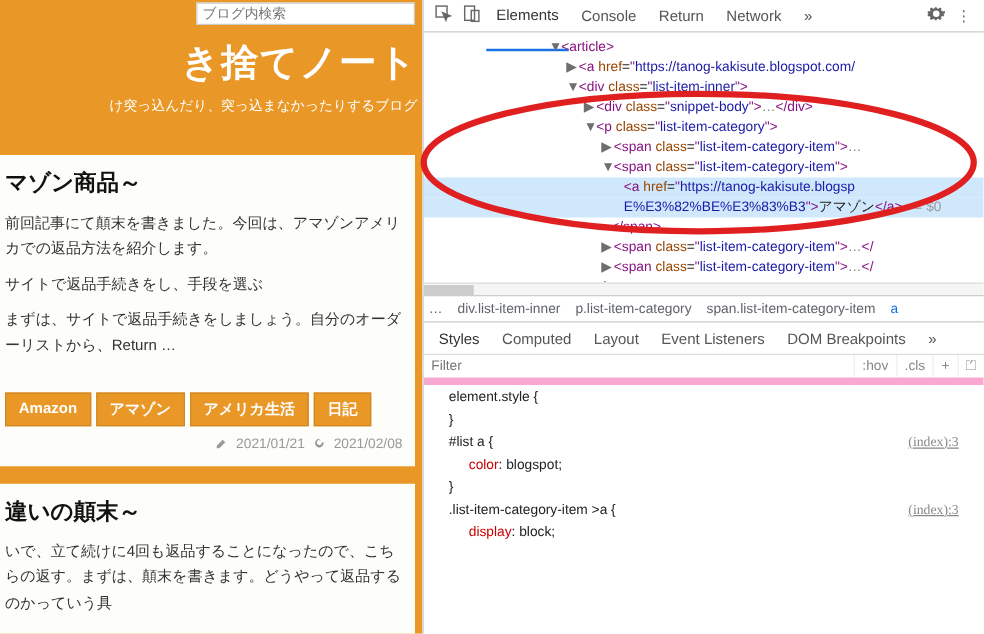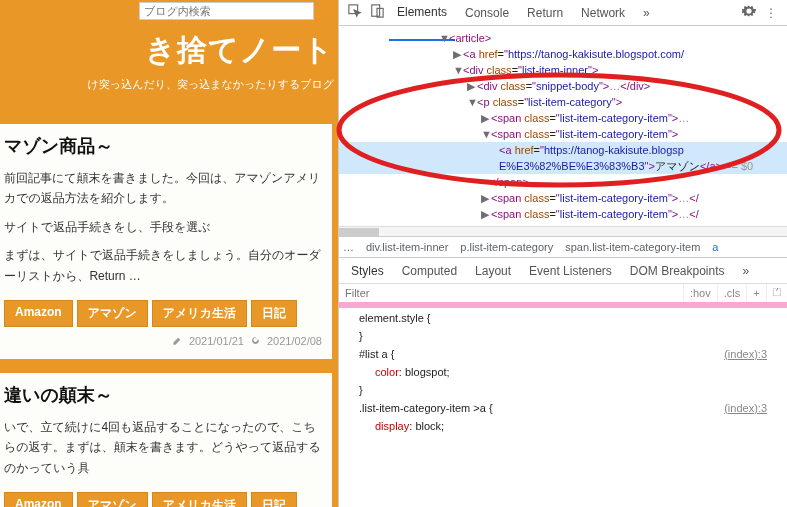--- a/index.html
+++ b/index.html
@@ -1,27 +1,27 @@
 <!DOCTYPE html>
 <html><head>
 <meta charset="utf-8">
 <style>
 *{margin:0;padding:0;box-sizing:border-box;font-family:"Segoe UI",Meiryo,sans-serif}
 body{width:787px;height:507px;overflow:hidden;display:flex;background:#fff}
 .left{width:338px;height:507px;background:#e99827;display:flex;flex-direction:column;overflow:hidden}
-.search-bar{height:22px;background:#e99827;display:flex;justify-content:flex-end;padding:2px 24px 0 0}
+.search-bar{height:22px;background:#e99827;display:flex;justify-content:flex-end;padding:2px 6px 0 0}
 .search-input{width:175px;height:18px;background:#fff;border:1px solid #ccc;font-size:11px;padding:0 4px;color:#999}
 .blog-header{padding:10px 4px 8px 0;text-align:right}
 .blog-title{font-size:30px;color:#fff;font-weight:bold;letter-spacing:1px}
 .blog-sub{font-size:11px;color:#fff;margin-top:6px}
 .dark-strip{height:30px;background:#3d2f1a;margin:10px 0 0 0}
 .article{background:#fdfdf9;margin:14px 6px 0 0;padding:10px 10px 12px 4px}
 .art-title{font-size:18px;font-weight:bold;color:#111;margin-bottom:10px}
 .art-body{font-size:12px;color:#333;line-height:1.7;margin-bottom:8px}
-.tags{display:flex;gap:4px;margin:14px 0 8px 0}
+.tags{display:flex;gap:4px;margin:28px 0 8px 0}
 .tag{background:#e99827;color:#fff;font-size:12px;padding:4px 10px;font-weight:bold;border:1px solid #d08820}
 .dates{font-size:11px;color:#999;text-align:right;display:flex;justify-content:flex-end;gap:6px;align-items:center}
 .dates svg{width:11px;height:11px;fill:#999}
 .right{flex:1;height:507px;background:#fff;border-left:1px solid #ccc;display:flex;flex-direction:column;font-family:Consolas,Menlo,monospace;position:relative}
 .dev-tabs{height:26px;border-bottom:1px solid #ccc;display:flex;align-items:center;padding:0 6px;gap:2px;font-family:"Segoe UI",sans-serif;font-size:12px;color:#555}
 .dev-tabs .tab{padding:20px 8px;cursor:pointer}
 .dev-tabs .tab.active{color:#333;border-bottom:2px solid #1a73e8;margin-bottom:-1px}
 .dev-tabs .icon-btn{width:20px;text-align:center;cursor:pointer;color:#666}
 .dev-tabs .spacer{flex:1}
 .dom-tree{flex:1;overflow:hidden;font-size:11px;line-height:16px;padding:4px 0 0 0;color:#222;white-space:nowrap;position:relative}
@@ -41,21 +41,21 @@
 .crumbs .c{color:#5f6368}
 .crumbs .c.active{color:#1a73e8}
 .styles-tabs{height:26px;display:flex;align-items:flex-end;font-size:12px;font-family:"Segoe UI",sans-serif;color:#555;border-bottom:1px solid #ddd;gap:2px;padding:0 4px}
 .styles-tabs .st{padding:5px 8px}
 .styles-tabs .st.active{color:#333}
 .filter-row{height:24px;display:flex;align-items:center;border-bottom:6px solid #f9a8d4;font-size:11px;font-family:"Segoe UI",sans-serif;color:#888}
 .filter-row input{border:none;flex:1;padding:0 6px;font-size:11px;color:#888;outline:none}
 .filter-row .fbtn{padding:0 6px;border-left:1px solid #eee;height:100%;display:flex;align-items:center}
 .styles-body{flex:1;font-size:11px;line-height:16px;padding:2px 20px;color:#222;overflow:hidden}
 .styles-body .rule{margin-bottom:2px}
-.styles-body .link{float:right;color:#888;text-decoration:underline;font-family:Liberation Sans, sans-serif}
+.styles-body .link{float:right;color:#888;text-decoration:underline;font-family:Liberation Serif, serif}
 .selc{color:#222}
 .prop{color:#c80000;margin-left:16px}
 .pval{color:#222}
 .red-circle{position:absolute;pointer-events:none;z-index:50}
 .red-circle svg{overflow:visible}
 </style>
 </head>
 <body>
 
 <div class="left">

